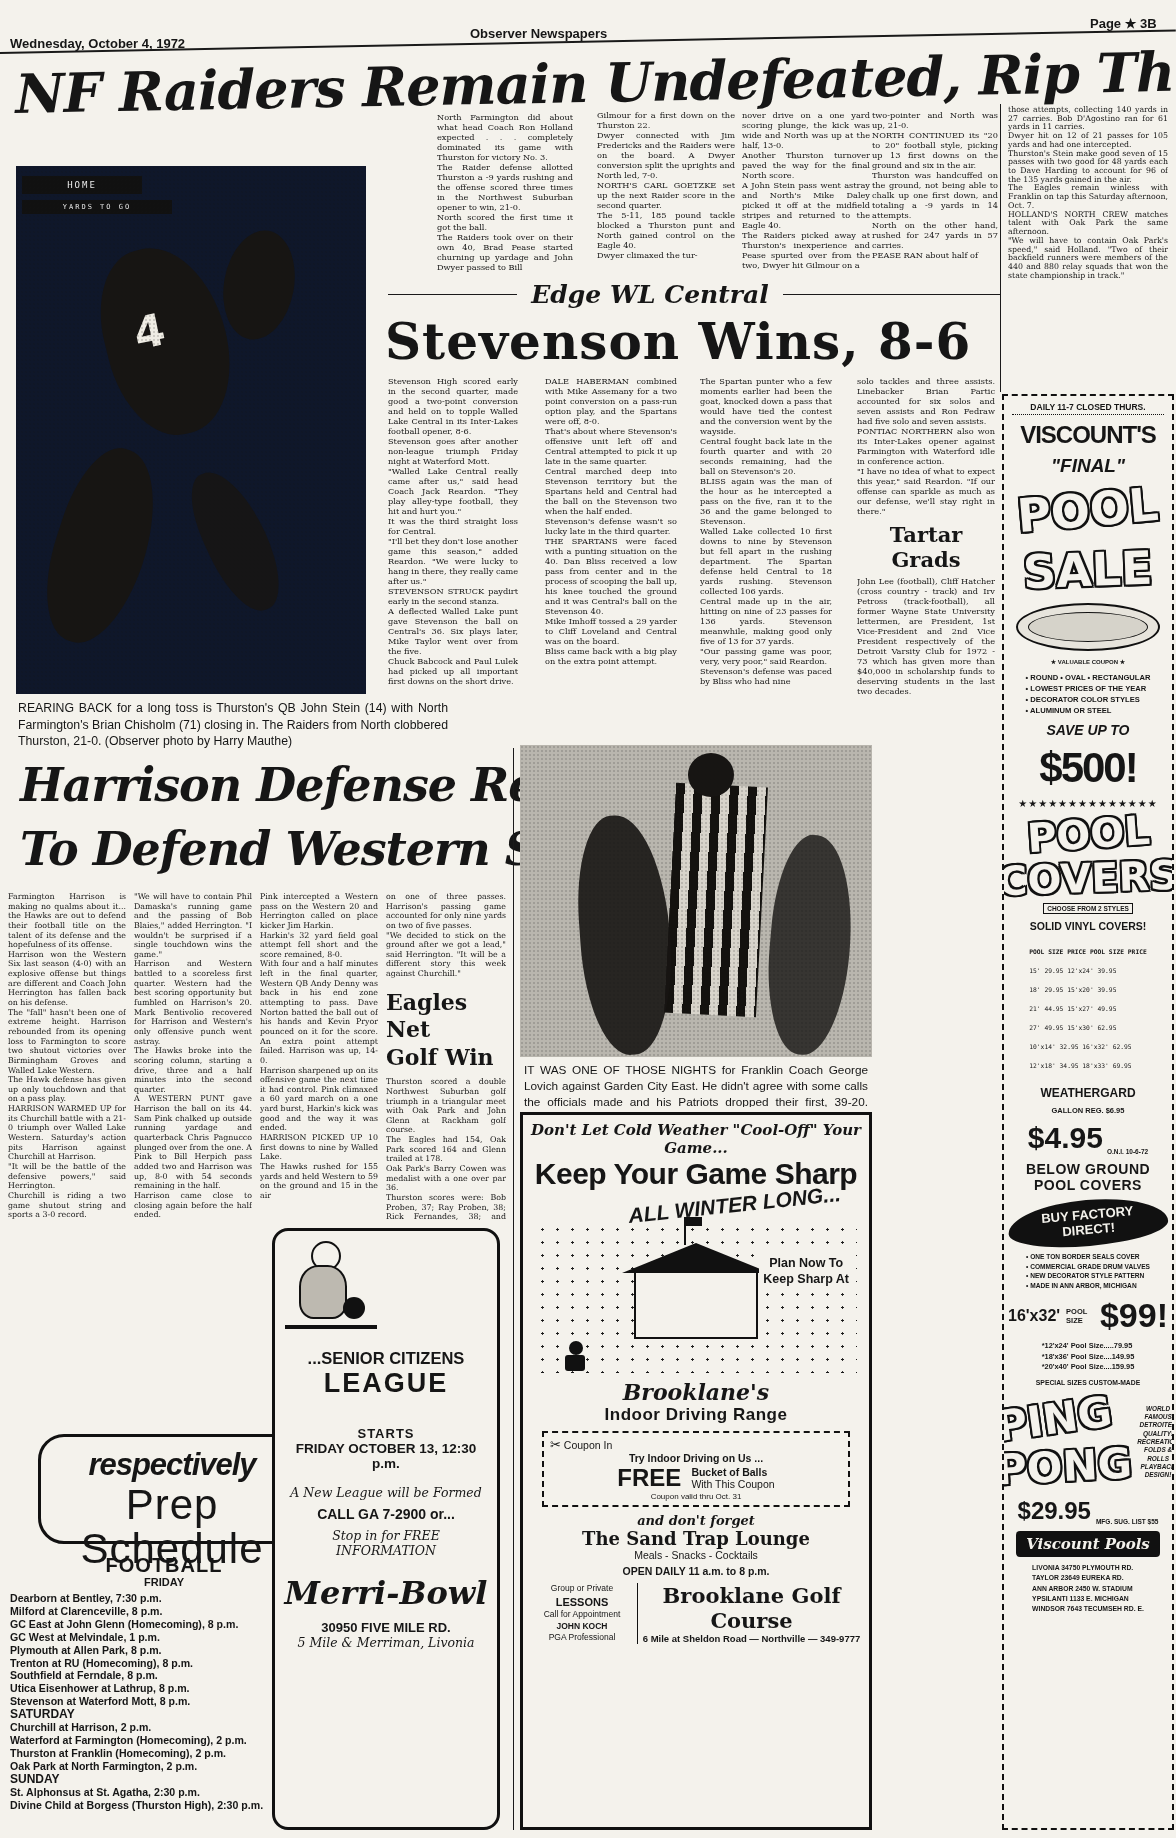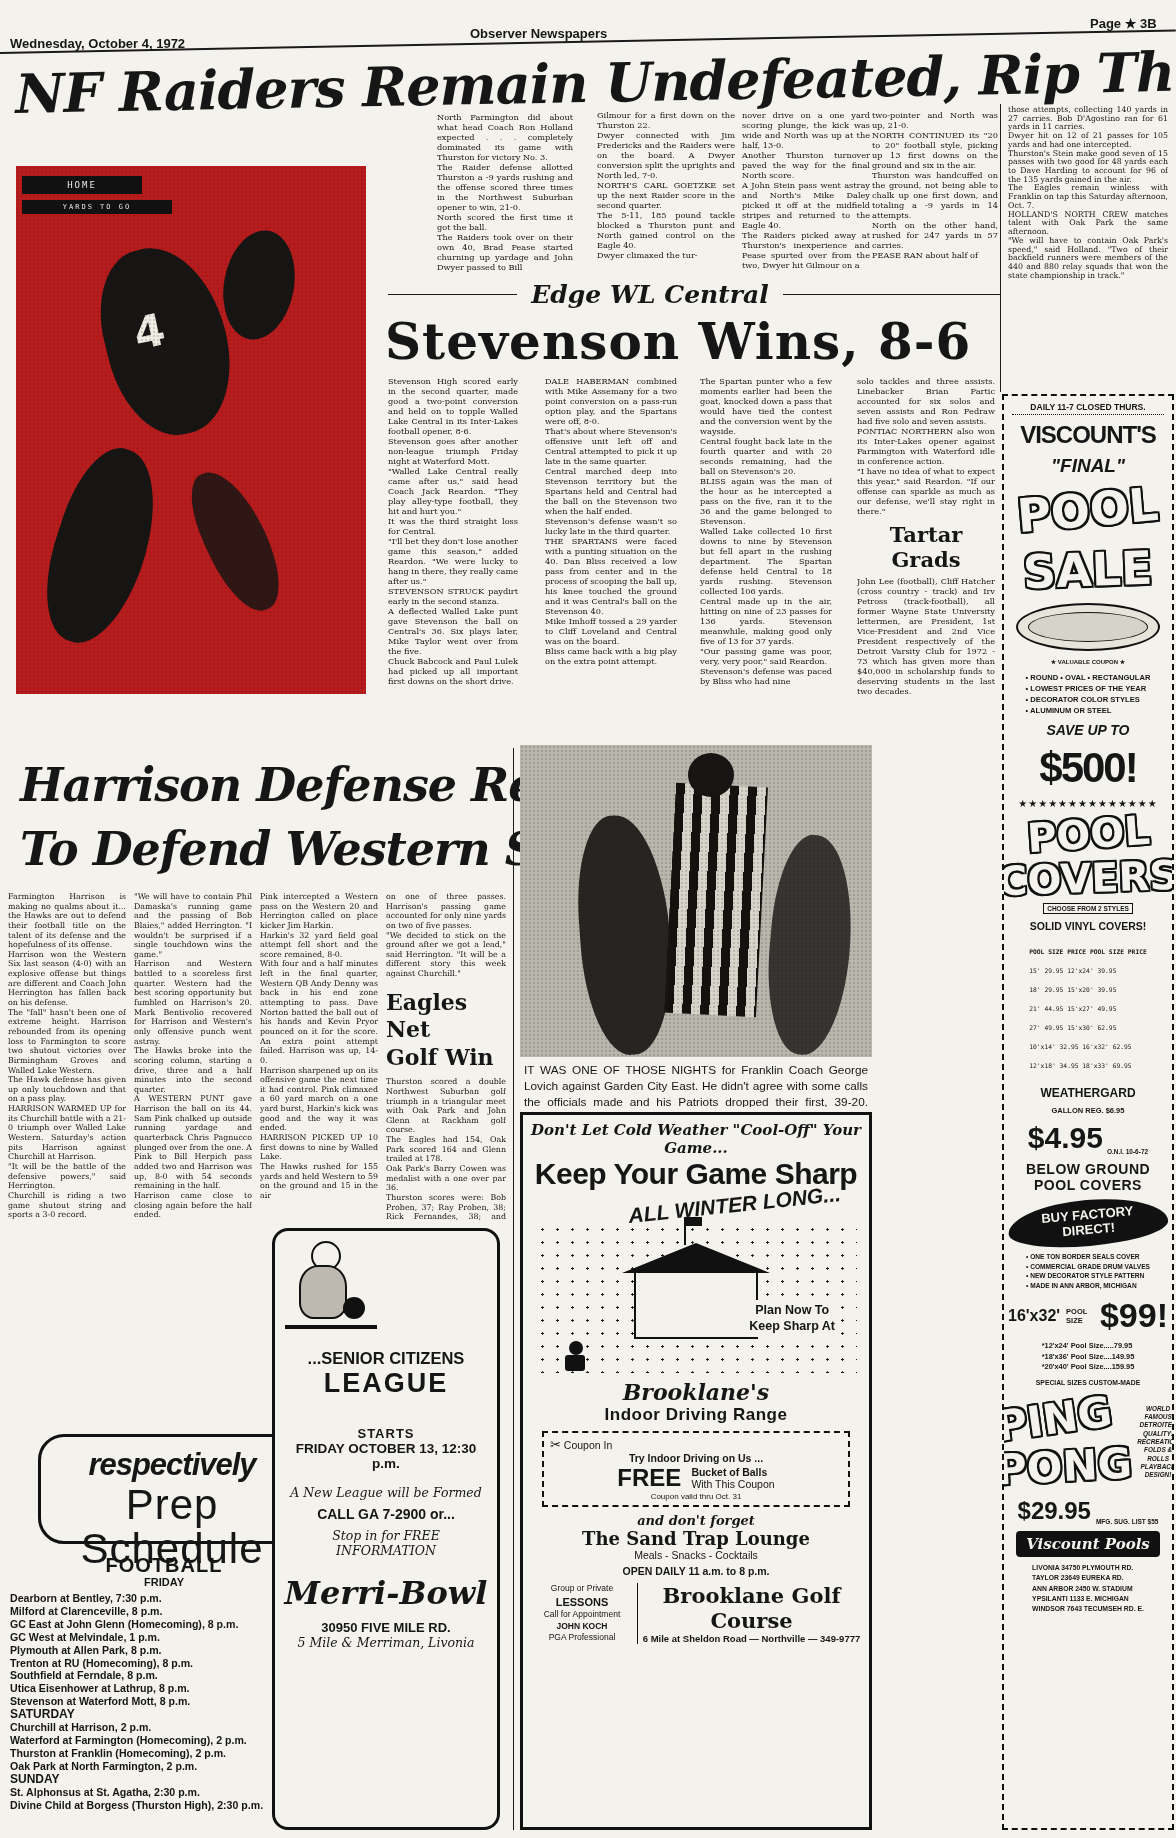--- a/index.html
+++ b/index.html
@@ -17,21 +17,21 @@
   .col{font-size:8.2px;line-height:1.22;text-align:justify;white-space:pre-line;overflow:hidden;}
   .col5{font-size:7.8px;line-height:1.12;}
   .cap{font-family:"Liberation Sans",sans-serif;font-size:12.3px;line-height:1.35;text-align:justify;overflow:hidden;}
   
   .kicker{font-style:italic;font-weight:bold;font-size:25px;text-align:center;background:#f4f2ec;padding:0 14px;}
   .head-stevenson{font-weight:bold;font-size:50px;text-align:center;letter-spacing:1px;white-space:nowrap;}
   .subhead{font-weight:bold;font-size:21px;text-align:center;margin:6px 0 4px 0;}
   .head-harrison{font-style:italic;font-weight:bold;font-size:46px;white-space:nowrap;letter-spacing:-1px;}
   .head-golf{font-weight:bold;font-size:22px;line-height:1.25;}
   
-  .photo{background:#b91c1c;overflow:hidden;}
+  .photo{background:#0f172a;overflow:hidden;}
   .photo::after{content:"";position:absolute;inset:0;
       background-image:radial-gradient(rgba(20,20,20,.28) 1px,transparent 1.4px);background-size:4px 4px;opacity:.55;}
   .blob{position:absolute;background:#171513;border-radius:45% 55% 50% 50%;}
   .board{position:absolute;background:#111;color:#eee;font-family:"DejaVu Sans Mono",monospace;
       font-size:9px;letter-spacing:2px;display:flex;align-items:center;justify-content:center;}
   .stripes{position:absolute;background:repeating-linear-gradient(90deg,#14120f 0 9px,#d8d4cb 9px 18px);}
   
   .prep-box{border:3px solid #111;border-radius:26px;text-align:center;box-shadow:0 0 0 2px #f4f2ec inset;}
   .prep-brand{font-family:"Liberation Sans",sans-serif;font-weight:900;font-style:italic;font-size:31px;letter-spacing:-1px;margin-top:10px;}
   .prep-title{font-family:"Liberation Sans",sans-serif;font-size:42px;letter-spacing:1px;line-height:1.05;}
@@ -128,20 +128,21 @@
 
   <div class="abs photo" style="left:16px;top:166px;width:350px;height:528px;">
     <div class="board" style="left:6px;top:10px;width:120px;height:18px;">HOME</div>
     <div class="board" style="left:6px;top:34px;width:150px;height:14px;font-size:7px;">YARDS TO GO</div>
     <div class="blob" style="left:90px;top:80px;width:120px;height:190px;transform:rotate(-14deg);"></div>
     <div class="blob" style="left:208px;top:64px;width:70px;height:110px;transform:rotate(10deg);border-radius:50%;"></div>
     <div class="abs" style="left:118px;top:140px;color:#efece4;font:900 44px 'DejaVu Sans',sans-serif;transform:rotate(-12deg);">4</div>
     <div class="blob" style="left:40px;top:280px;width:90px;height:200px;transform:rotate(18deg);"></div>
     <div class="blob" style="left:190px;top:300px;width:60px;height:150px;transform:rotate(-25deg);opacity:.85;"></div>
   </div>
+  <div class="abs cap" style="left:18px;top:700px;width:430px;height:54px;">REARING BACK for a long toss is Thurston's QB John Stein (14) with North Farmington's Brian Chisholm (71) closing in. The Raiders from North clobbered Thurston, 21-0. (Observer photo by Harry Mauthe)</div>
 
   <div class="abs col" style="left:437px;top:112px;width:136px;height:176px;">North Farmington did about what head Coach Ron Holland expected . . . completely dominated its game with Thurston for victory No. 3.
 The Raider defense allotted Thurston a -9 yards rushing and the offense scored three times in the Northwest Suburban opener to win, 21-0.
 North scored the first time it got the ball.
 The Raiders took over on their own 40, Brad Pease started churning up yardage and John Dwyer passed to Bill</div>
   <div class="abs col" style="left:597px;top:110px;width:138px;height:178px;">Gilmour for a first down on the Thurston 22.
 Dwyer connected with Jim Fredericks and the Raiders were on the board. A Dwyer conversion split the uprights and North led, 7-0.
 NORTH'S CARL GOETZKE set up the next Raider score in the second quarter.
 The 5-11, 185 pound tackle blocked a Thurston punt and North gained control on the Eagle 40.
 Dwyer climaxed the tur-</div>
@@ -242,21 +243,21 @@
   <div class="abs brook" style="left:520px;top:1112px;width:352px;height:718px;box-sizing:border-box;padding:6px 4px;">
     <div class="b-tag">Don't Let Cold Weather "Cool-Off" Your Game...</div>
     <div class="b-big">Keep Your Game Sharp</div>
     <div style="text-align:right;padding-right:24px;margin-top:2px;"><span class="b-winter">ALL WINTER LONG...</span></div>
     <div class="b-snow" style="position:relative;height:150px;margin:6px 8px;">
       <div class="house" style="top:48px;">
         <div class="roof"></div>
         <div class="abs" style="left:48px;top:-56px;width:2px;height:28px;background:#111;"></div>
         <div class="abs" style="left:50px;top:-56px;width:16px;height:9px;background:#111;"></div>
       </div>
-      <div class="b-plan" style="position:absolute;right:18px;top:30px;background:#f4f2ec;padding:2px 4px;white-space:pre-line;margin-top:47px;">Plan Now To
+      <div class="b-plan" style="position:absolute;right:4px;top:30px;background:#f4f2ec;padding:2px 4px;white-space:pre-line;">Plan Now To
 Keep Sharp At</div>
       <div class="abs" style="left:34px;top:118px;width:14px;height:14px;background:#111;border-radius:50%;"></div>
       <div class="abs" style="left:30px;top:132px;width:20px;height:16px;background:#111;border-radius:3px;"></div>
     </div>
     <div class="b-name">Brooklane's</div>
     <div class="b-range">Indoor Driving Range</div>
     <div class="b-coupon">
       <div class="b-small" style="text-align:left;"><span class="scissors">✂</span> <span>Coupon In</span></div>
       <div class="b-small" style="font-weight:bold;">Try Indoor Driving on Us ...</div>
       <div style="display:flex;justify-content:center;gap:10px;align-items:center;">

